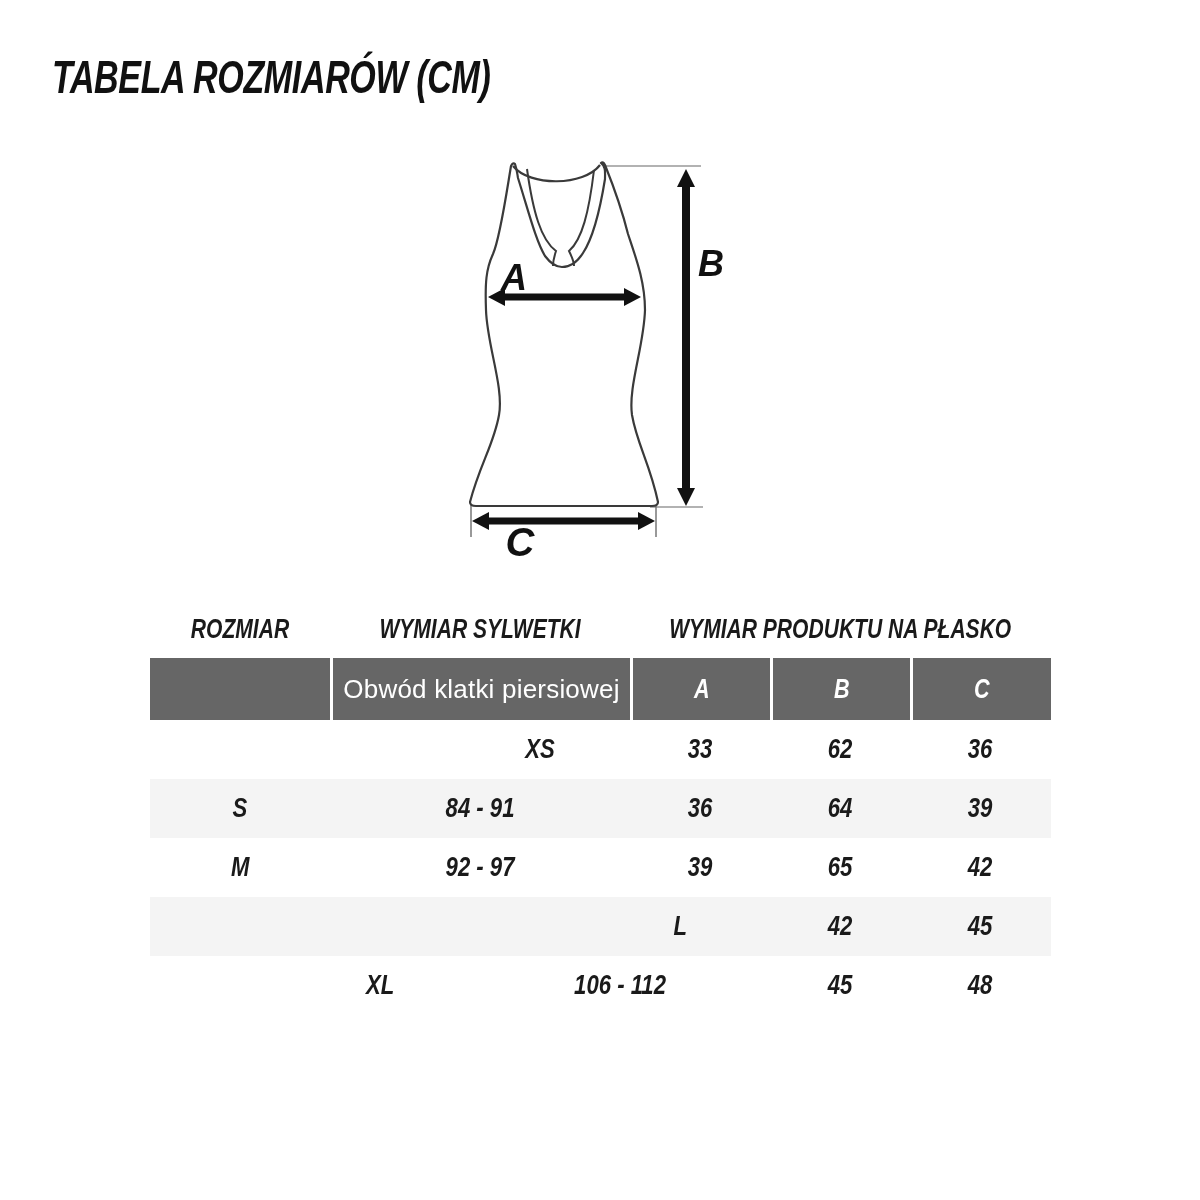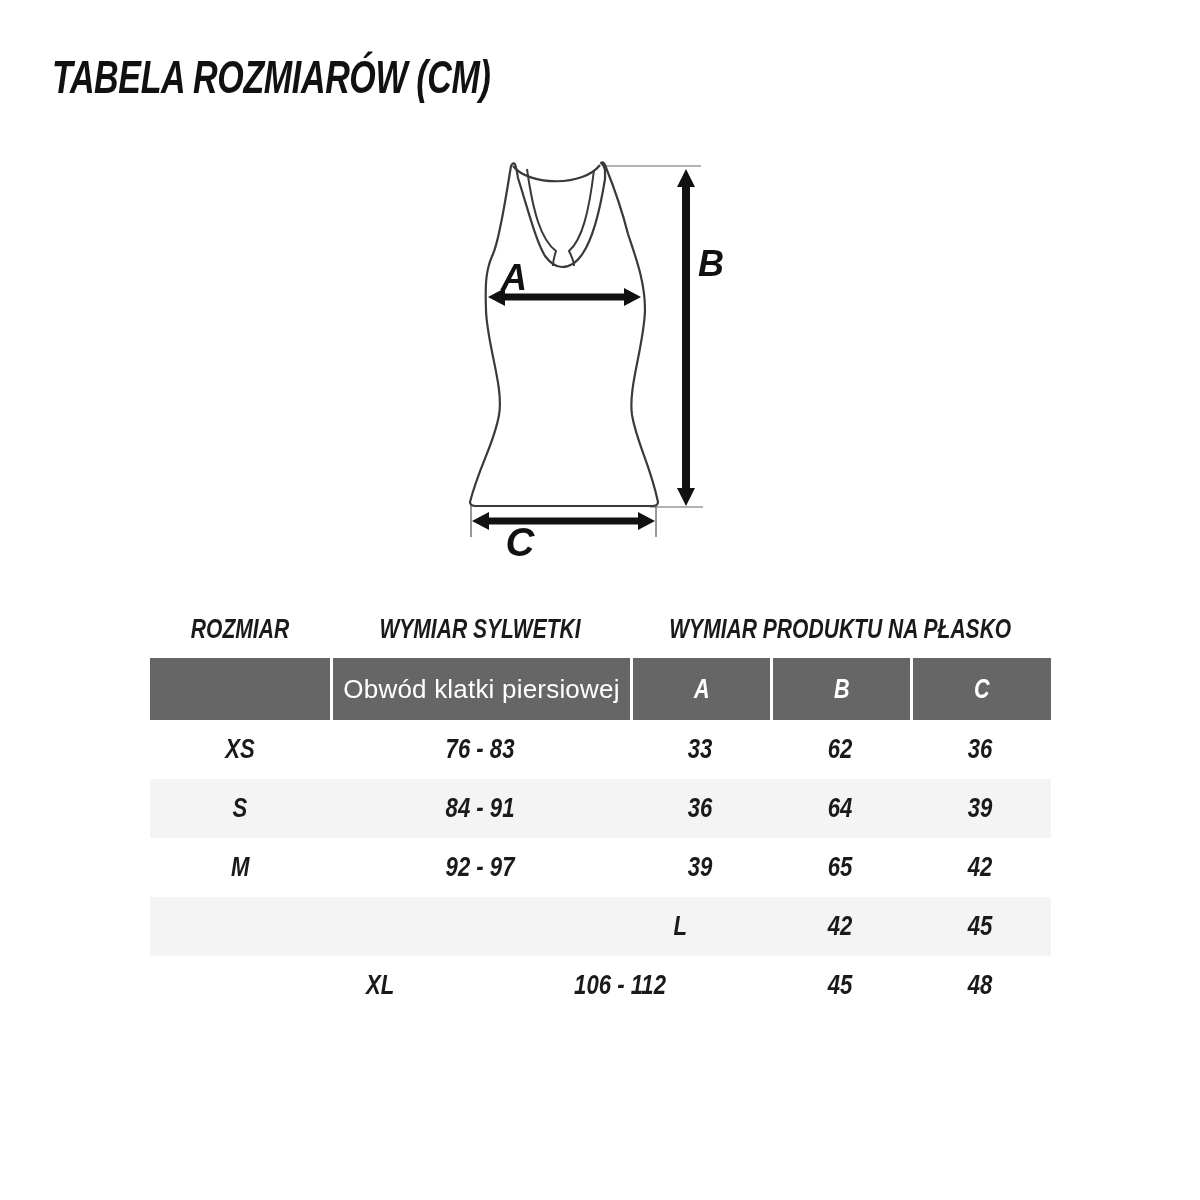--- a/index.html
+++ b/index.html
@@ -194,23 +194,20 @@
     </div>
     <div class="cell c4">
       <span class="head-letter">C</span>
     </div>
   </div>
 
   <div class="t-row t-body row-plain">
     <div class="cell c0">
         <span>XS</span>
       </div>
-    <div class="cell c1">
-        <span>76 - 83</span>
-      </div>
     <div class="cell c2">
         <span>33</span>
       </div>
     <div class="cell c3">
         <span>62</span>
       </div>
     <div class="cell c4">
         <span>36</span>
       </div>
   </div>

